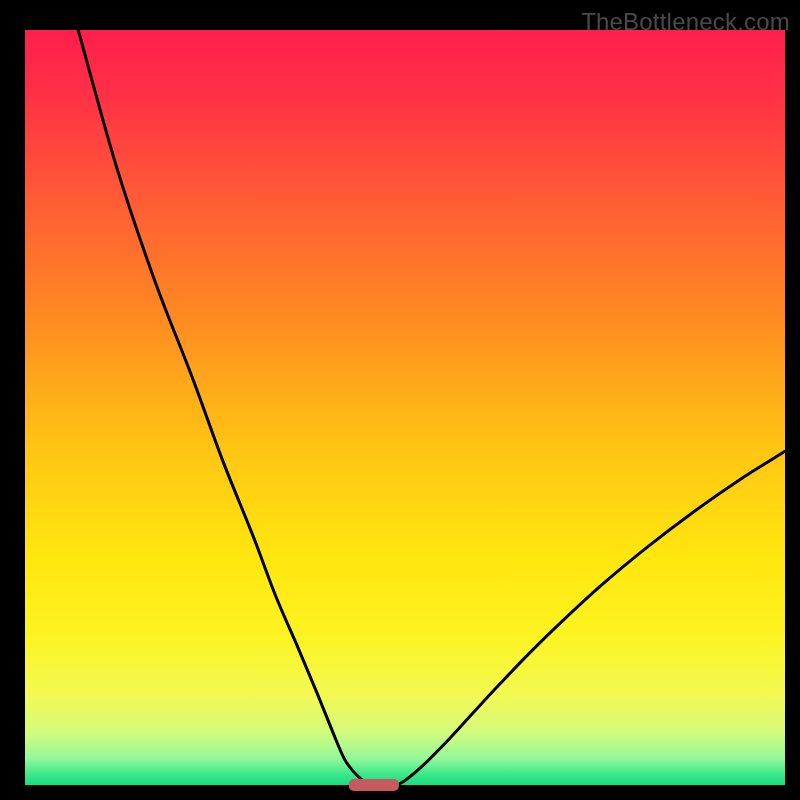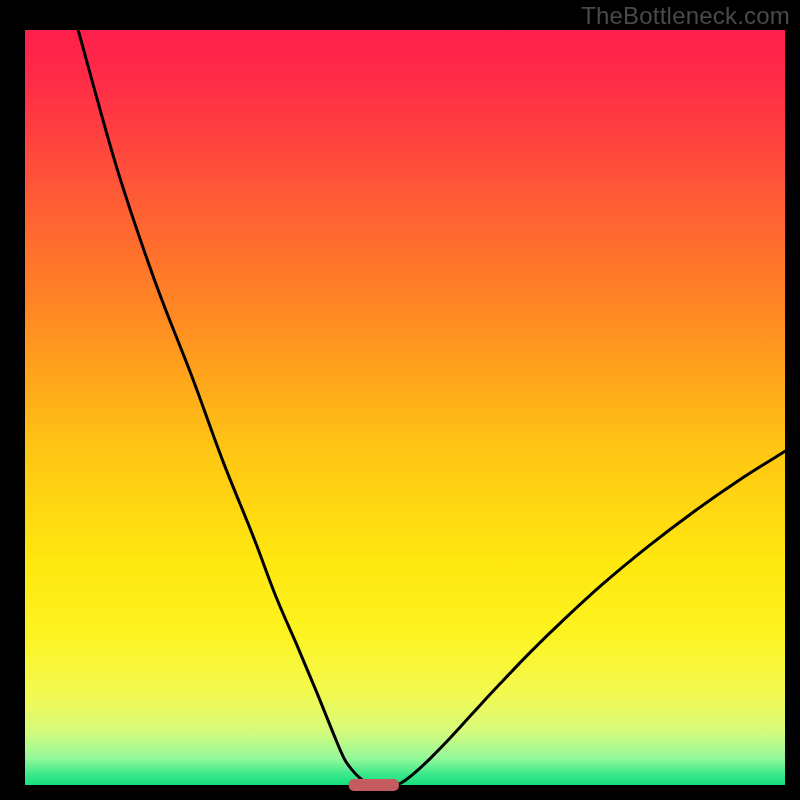--- a/index.html
+++ b/index.html
@@ -1,17 +1,17 @@
 <!DOCTYPE html>
 <html><head>
 <meta charset="utf-8">
 <style>
   html,body{margin:0;padding:0;width:800px;height:800px;overflow:hidden;background:#000;}
   .stage{position:relative;width:800px;height:800px;background:#000;font-family:Arial,Helvetica,sans-serif;}
-  .watermark{position:absolute;top:2px;right:10px;color:#4a4a4a;font-size:24px;font-weight:400;letter-spacing:.2px;}
+  .watermark{position:absolute;top:8px;right:10px;color:#4a4a4a;font-size:24px;font-weight:400;letter-spacing:.2px;}
   svg{display:block;}
 </style>
 </head>
 <body>
 <div class="stage">
 
 <svg id="plot" width="800" height="800" viewBox="0 0 800 800">
   <defs>
     <linearGradient id="bg" x1="0" y1="0" x2="0" y2="1">
           <stop offset="0%" stop-color="#ff1f4b"></stop>

